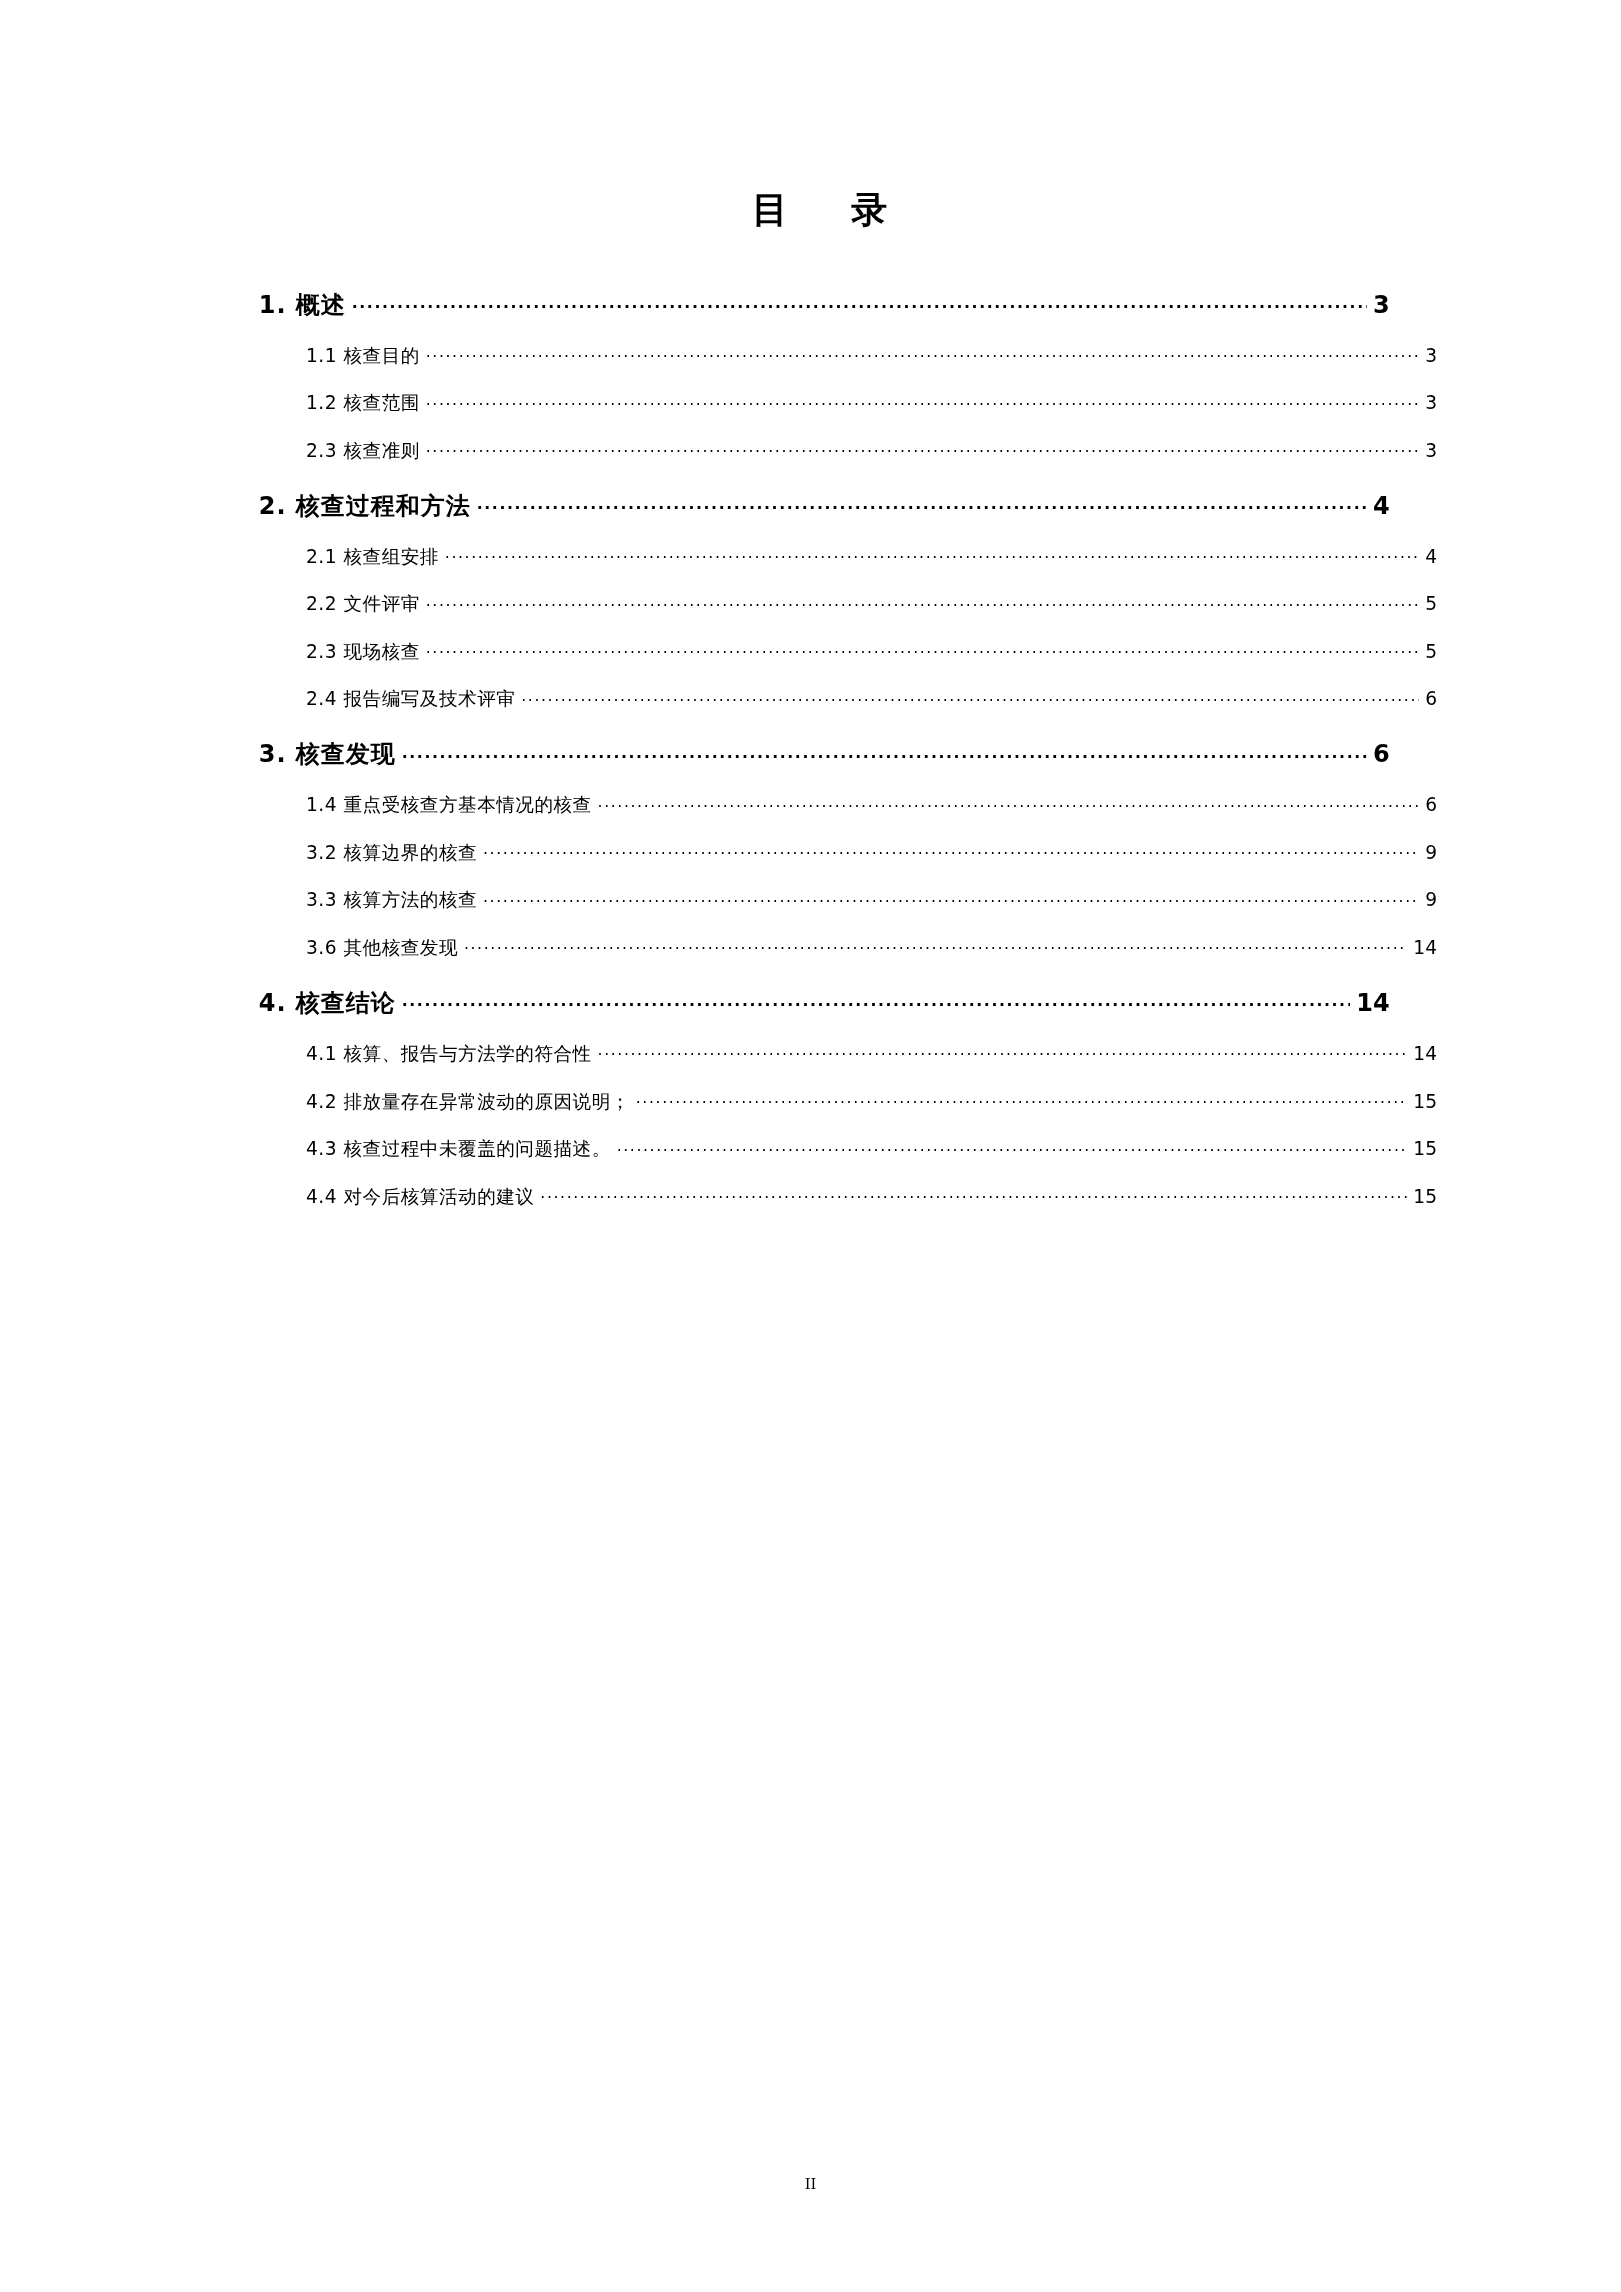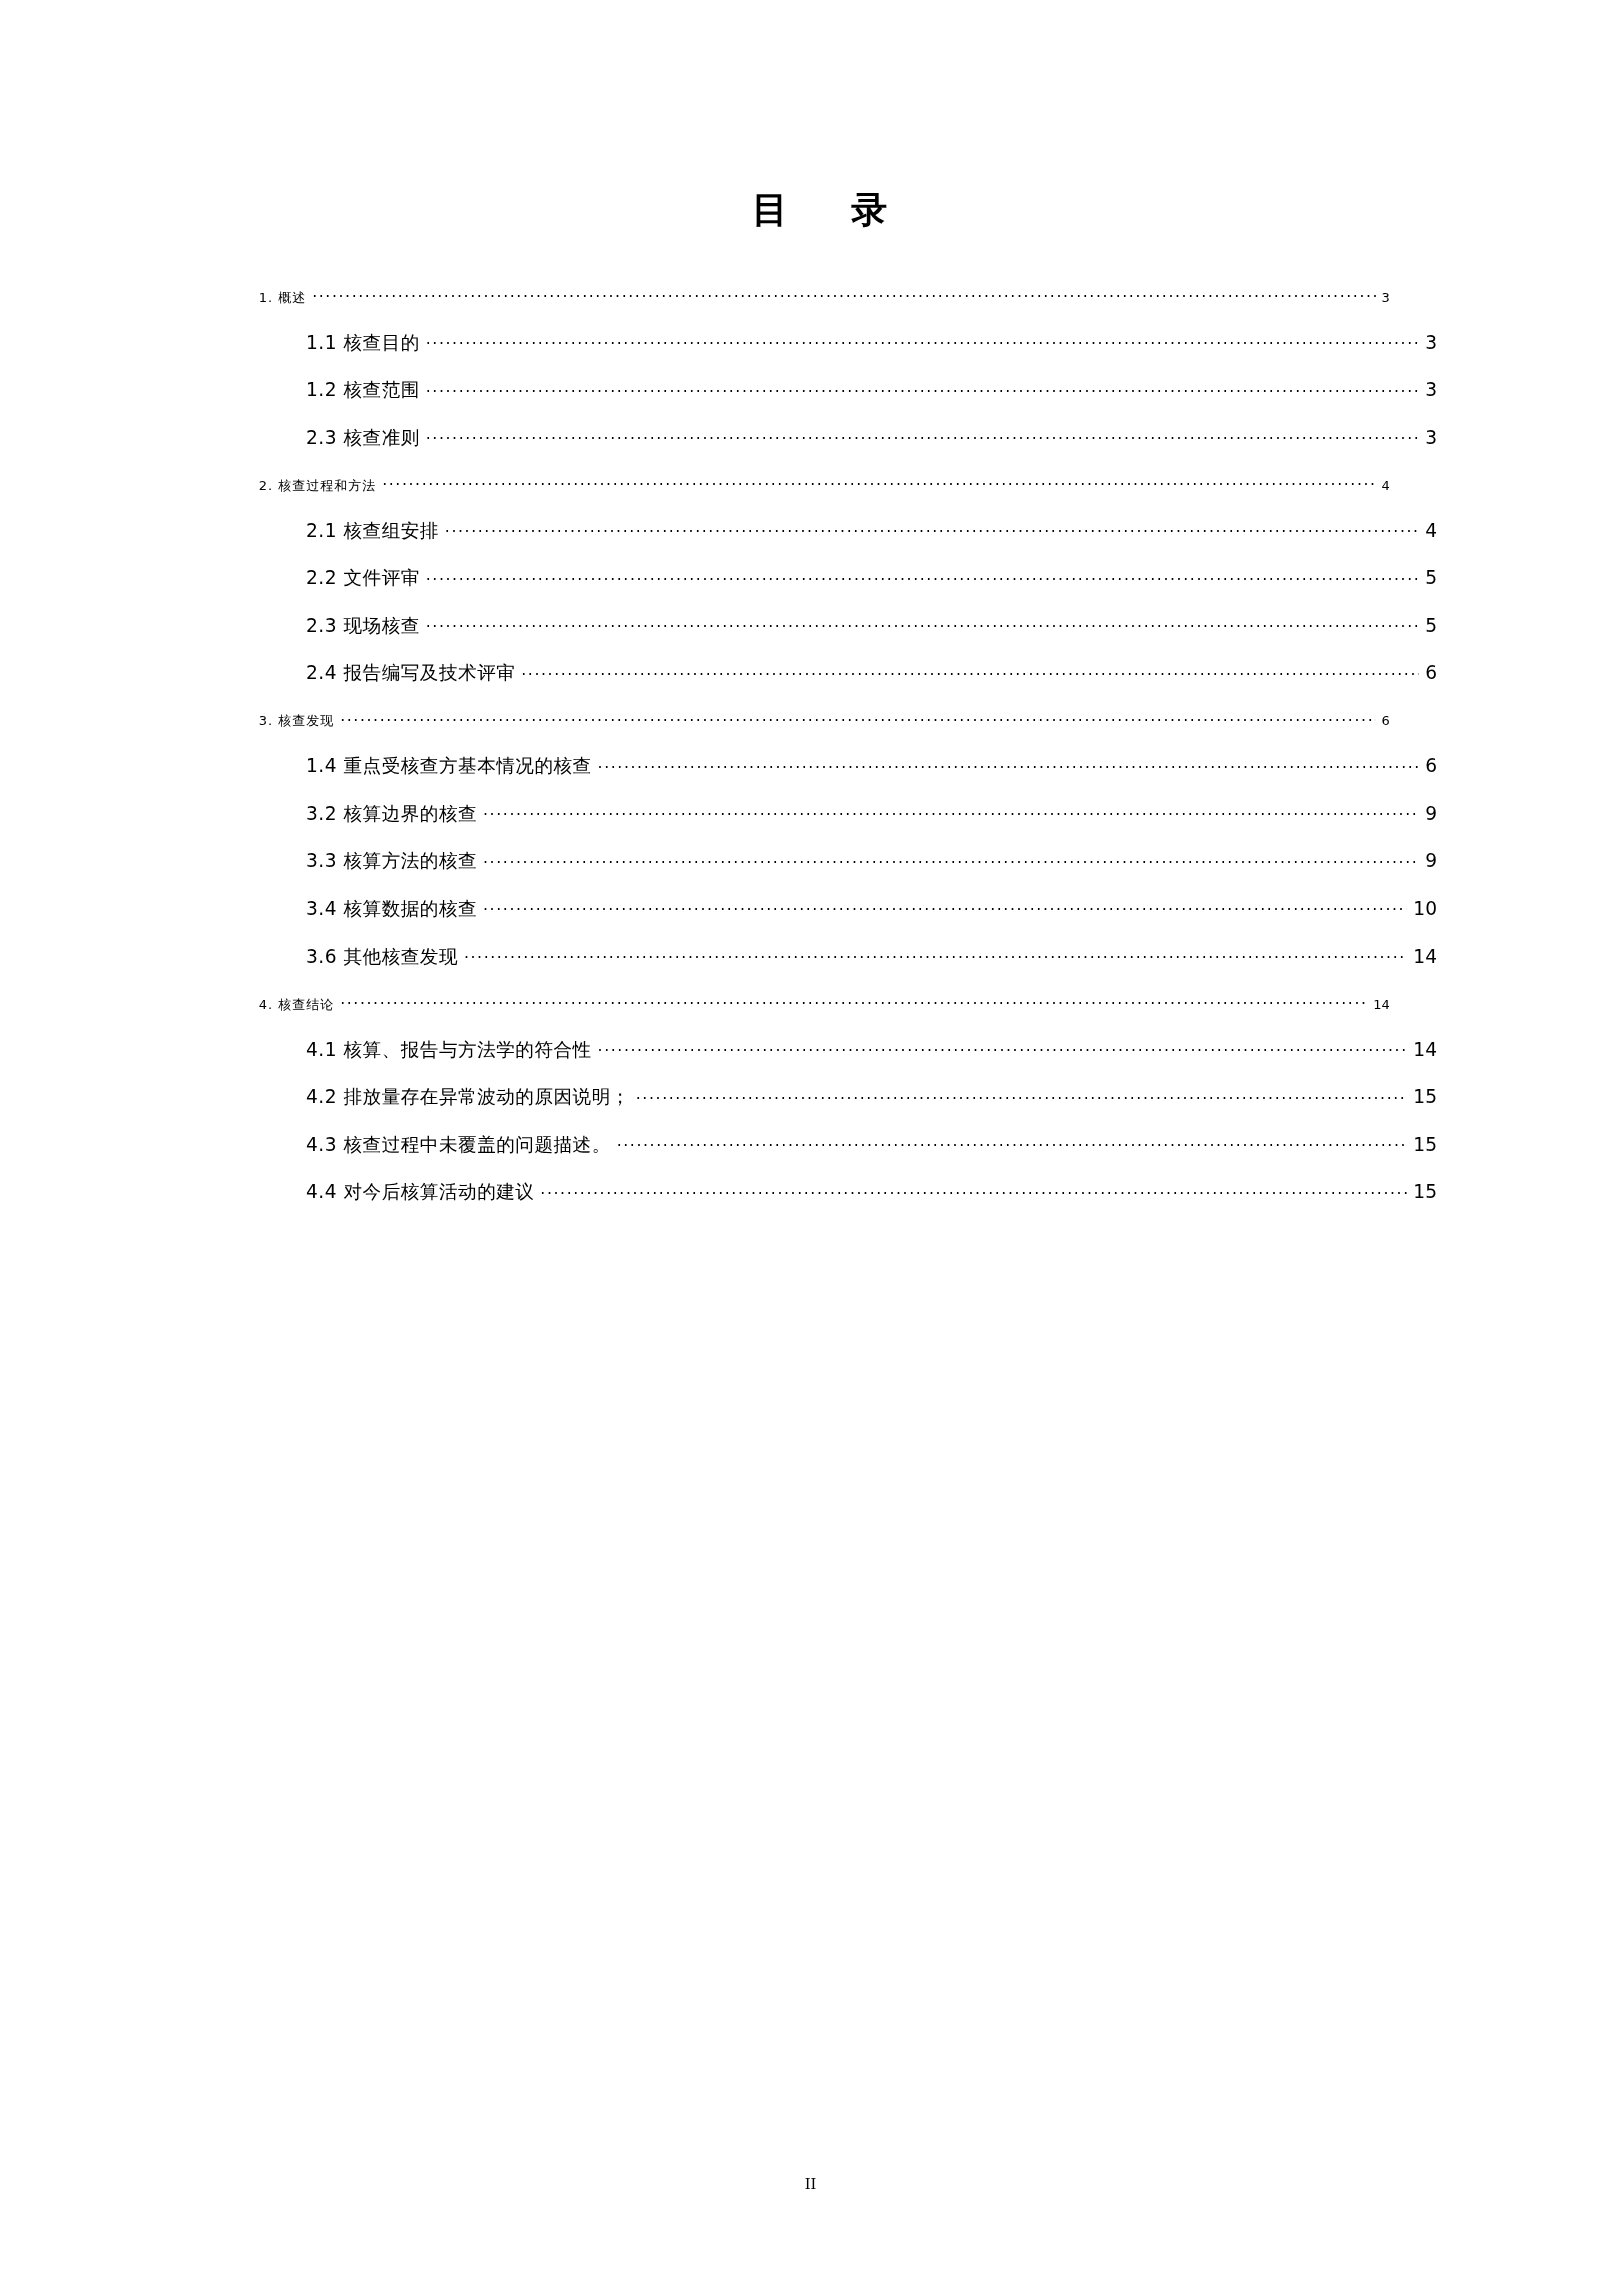--- a/index.html
+++ b/index.html
@@ -60,22 +60,22 @@
     color: #000;
   }
   .toc-entry .page-no {
     flex: 0 0 auto;
     padding-left: 3.9px;
     text-align: right;
   }
 
   
   .lvl1 {
-    font-size: 13px;
-    font-weight: normal;
+    font-size: 24px;
+    font-weight: bold;
     margin: 0 0 0 0;
     padding: 16.7px 0 13.7px 13.7px;
   }
   .lvl1 .label { letter-spacing: 1px; }
 
   
   .lvl2 {
     font-size: 18.6px;
     font-weight: normal;
     padding: 12.7px 0 12.7px 61px;
@@ -160,25 +160,20 @@
         <span class="label">3.2 核算边界的核查</span>
         <span class="dots"></span>
         <span class="page-no">9</span>
       </div>
       <div class="toc-entry lvl2">
         <span class="label">3.3 核算方法的核查</span>
         <span class="dots"></span>
         <span class="page-no">9</span>
       </div>
       <div class="toc-entry lvl2">
-        <span class="label">3.4 核算数据的核查</span>
-        <span class="dots"></span>
-        <span class="page-no">10</span>
-      </div>
-      <div class="toc-entry lvl2">
         <span class="label">3.6 其他核查发现</span>
         <span class="dots"></span>
         <span class="page-no">14</span>
       </div>
       <div class="toc-entry lvl1">
         <span class="label">4. 核查结论</span>
         <span class="dots"></span>
         <span class="page-no">14</span>
       </div>
       <div class="toc-entry lvl2">

